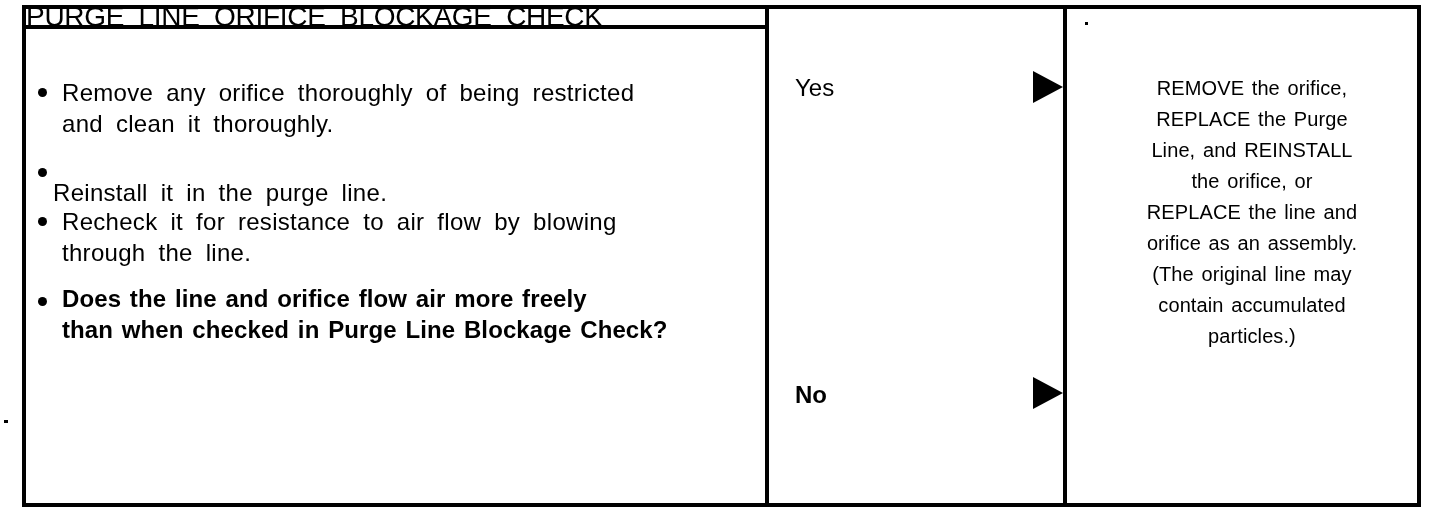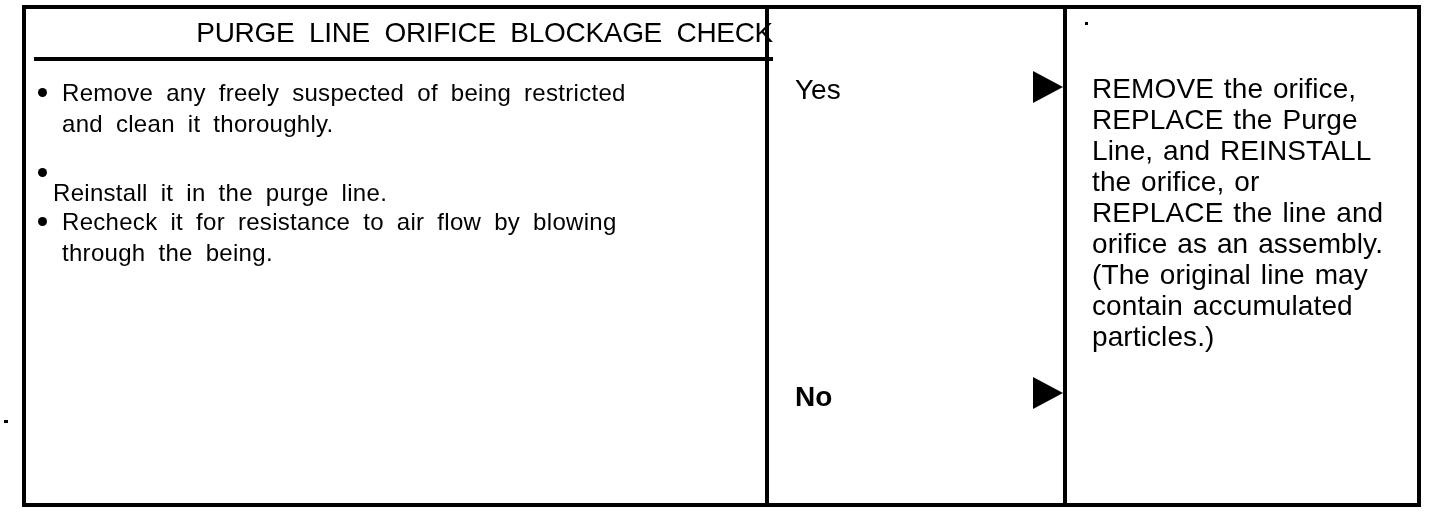--- a/index.html
+++ b/index.html
@@ -14,25 +14,25 @@
   }
   .outer-box {
     position: absolute;
     left: 22px; top: 5px;
     width: 1399px; height: 502px;
     border: 4px solid #000;
     box-sizing: border-box;
   }
   .title-cell {
     position: absolute;
-    left: 34px; top: 9px;
-    width: 739px; height: 52px;
+    left: 26px; top: 9px;
+    width: 739px; height: 20px;
     border-bottom: 4px solid #000;
     box-sizing: border-box;
-    display: flex; align-items: center; justify-content: flex-end;
+    display: flex; align-items: center; justify-content: flex-start;
   }
   .title-text {
     font-size: 28px;
     letter-spacing: -0.3px;
     word-spacing: 7px;
     white-space: nowrap;
   }
   .divider {
     position: absolute;
     top: 5px; width: 4px; height: 502px;
@@ -66,45 +66,46 @@
   .step-1 { top: 77px; }
   .step-2 { top: 157px; flex-direction: column; }
   .step-3 { top: 206px; }
   .step-4 { top: 283px; }
   .step.bold .text { font-weight: bold; word-spacing: 2px; letter-spacing: 0.1px; }
   .step.bold .dot { margin-top: 14px; }
 
   .answer {
     position: absolute;
     left: 795px;
-    font-size: 28px;
+    font-size: 24px;
   }
   .answer-yes { top: 74px; }
   .answer-no  { top: 381px; font-weight: bold; }
 
   .arrow {
     position: absolute;
     left: 1033px;
     width: 0; height: 0;
     border-top: 16px solid transparent;
     border-bottom: 16px solid transparent;
     border-left: 30px solid #000;
   }
   .arrow-yes { top: 71px; }
   .arrow-no  { top: 377px; }
 
   .action {
     position: absolute;
     left: 1092px;
     width: 320px;
-    font-size: 28px;
+    font-size: 20px;
     line-height: 31px;
     letter-spacing: 0.1px;
     word-spacing: 2px;
     white-space: pre-line;
+    text-align: center;
   }
   .action-yes { top: 73px; }
   .action-no  { top: 379px; font-weight: bold; }
 
   .speck {
     position: absolute;
     background: #000;
   }
   .speck-1 { left: 1085px; top: 22px; width: 3px; height: 3px; }
   .speck-2 { left: 4px; top: 420px; width: 4px; height: 3px; }
@@ -118,31 +119,36 @@
 
   <div class="title-cell">
     <div class="title-text">PURGE LINE ORIFICE BLOCKAGE CHECK</div>
   </div>
 
   <div class="divider divider-1"></div>
   <div class="divider divider-2"></div>
 
   <div class="step step-1">
     <span class="dot"></span>
-    <span class="text">Remove any freely suspected of being restricted
+    <span class="text">Remove any orifice thoroughly of being restricted
 and clean it thoroughly.</span>
   </div>
   <div class="step step-2">
     <span class="dot"></span>
     <span class="text">Reinstall it in the purge line.</span>
   </div>
   <div class="step step-3">
     <span class="dot"></span>
     <span class="text">Recheck it for resistance to air flow by blowing
-through the being.</span>
+through the line.</span>
+  </div>
+  <div class="step step-4 bold">
+    <span class="dot"></span>
+    <span class="text">Does the line and orifice flow air more freely
+than when checked in Purge Line Blockage Check?</span>
   </div>
 
   <div class="answer answer-yes">Yes</div>
   <div class="arrow arrow-yes"></div>
 
   <div class="answer answer-no">No</div>
   <div class="arrow arrow-no"></div>
 
   <div class="action action-yes">REMOVE the orifice,
 REPLACE the Purge

